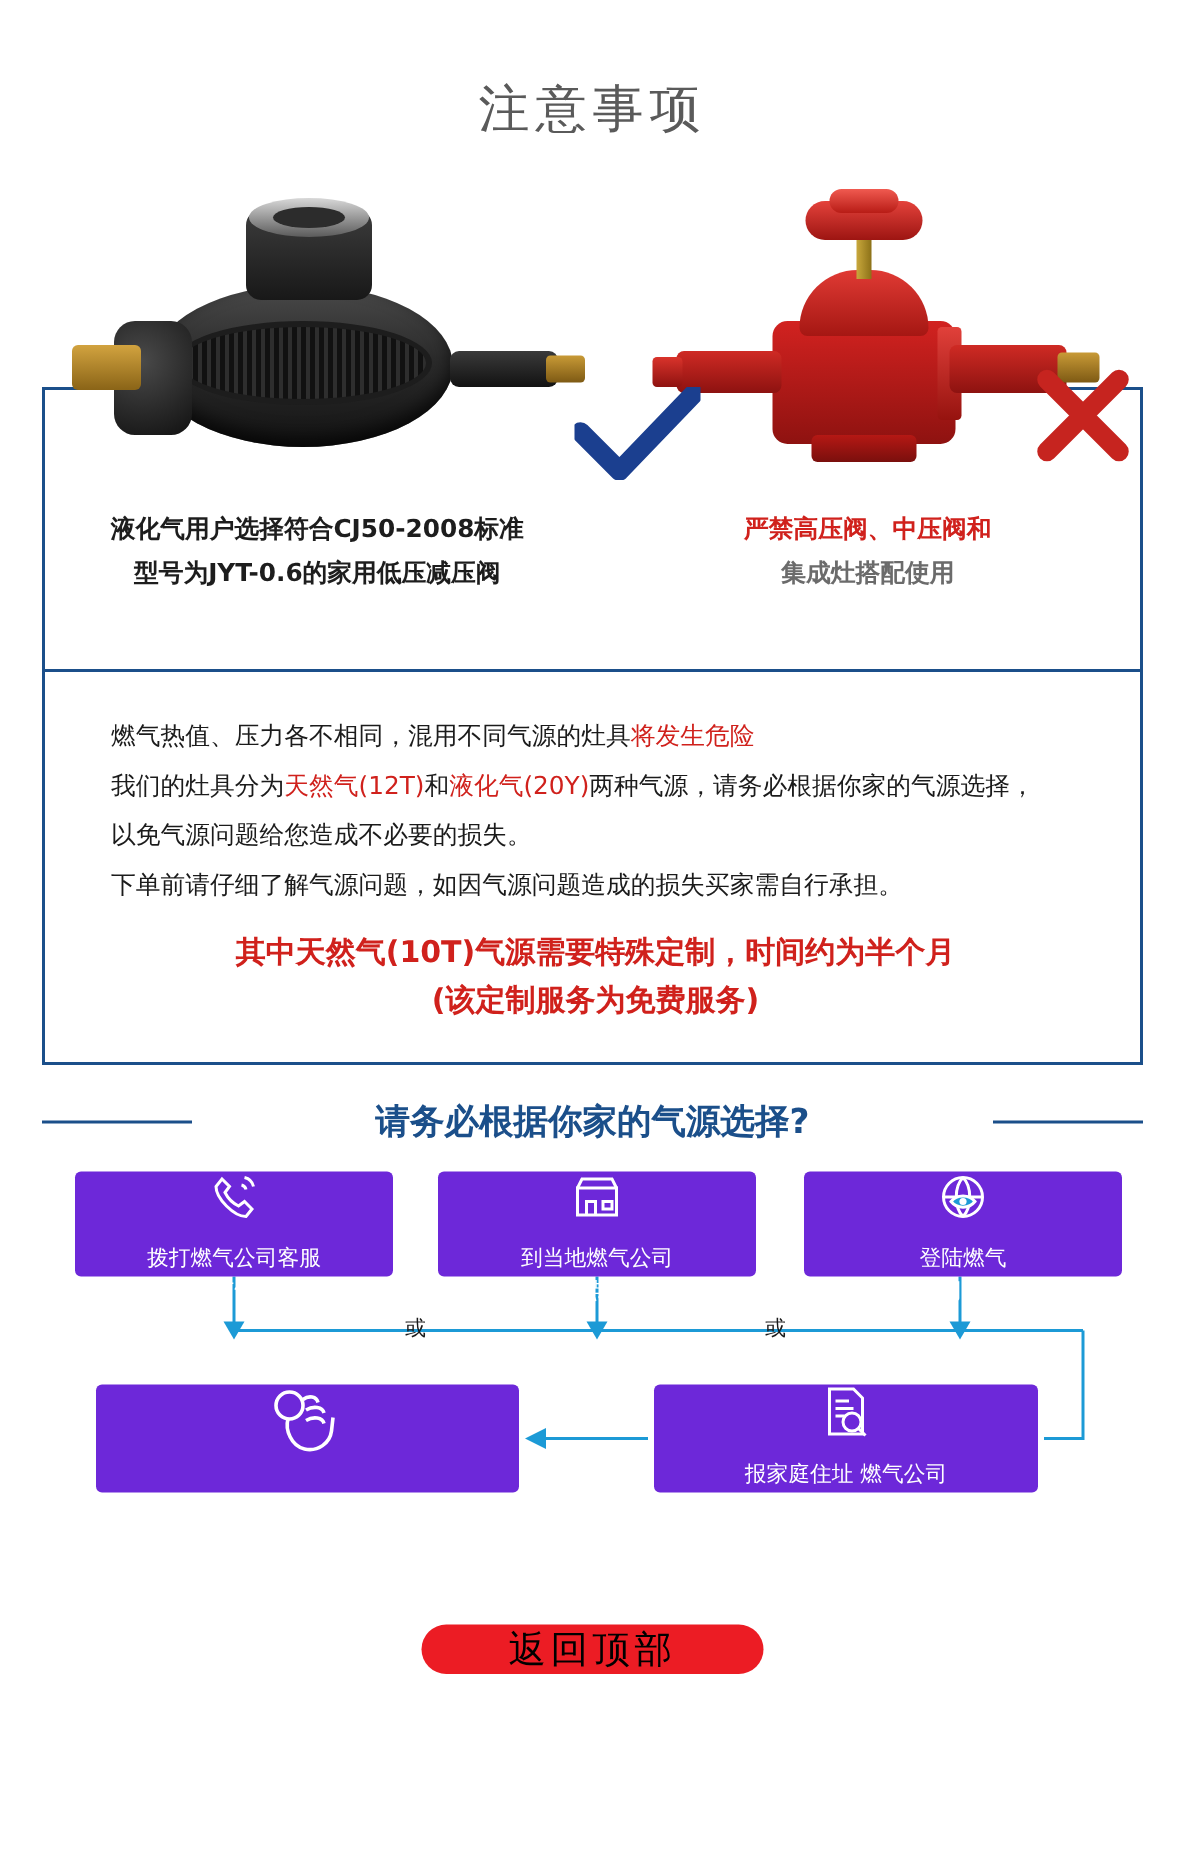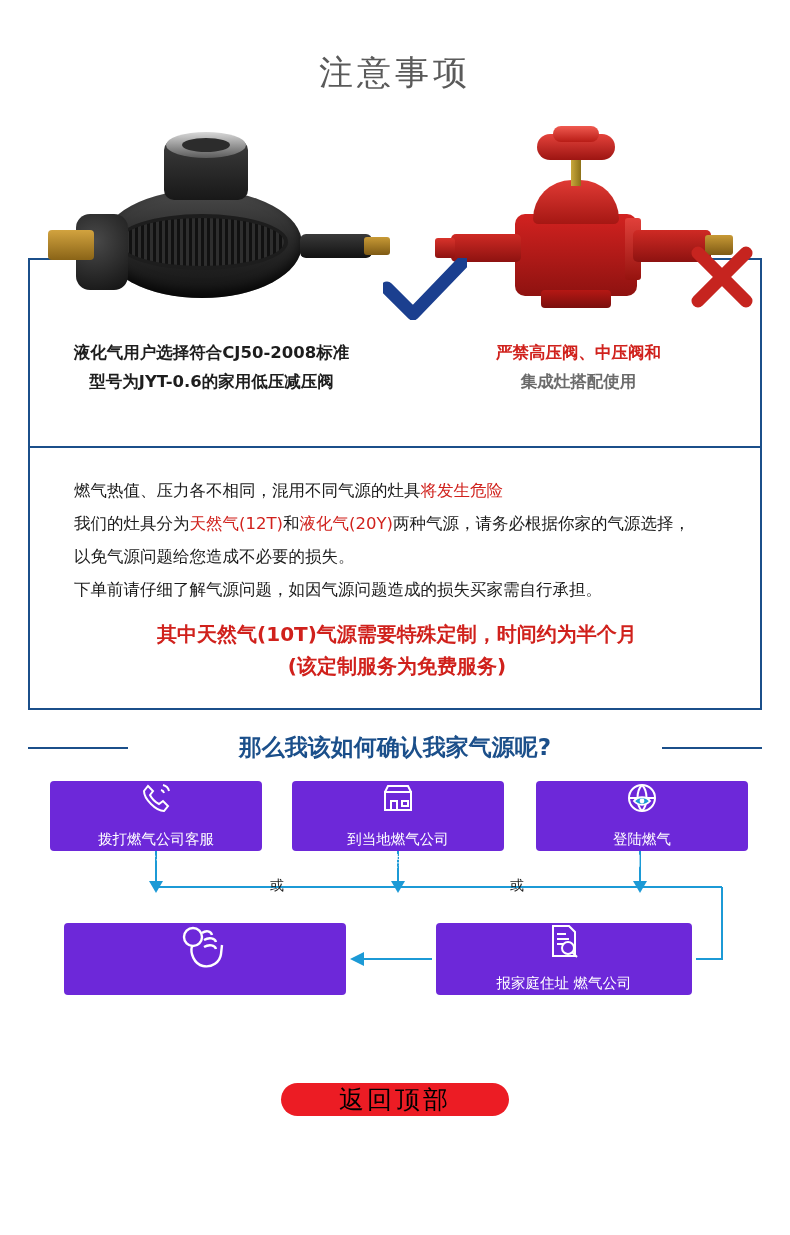--- a/index.html
+++ b/index.html
@@ -421,21 +421,21 @@
   <p>以免气源问题给您造成不必要的损失。</p>
   <p>下单前请仔细了解气源问题，如因气源问题造成的损失买家需自行承担。</p>
   <div class="highlight">
     <div>其中天然气(10T)气源需要特殊定制，时间约为半个月</div>
     <div>(该定制服务为免费服务)</div>
   </div>
 </div>
 
 <div class="question">
   <div class="rule"></div>
-  <div class="qtext">那么我该如何确认我家气源呢?</div>
+  <div class="qtext">请务必根据你家的气源选择?</div>
   <div class="rule"></div>
 </div>
 
 <div class="flow">
 
   <svg class="flow-svg" width="734" height="230" viewBox="0 0 734 230">
 
     <path d="M128 70 L128 106 M370 70 L370 106 M612 70 L612 106" stroke="#1c9ad6" stroke-width="2" fill="none"></path>
 
     <path d="M121 100 L128 112 L135 100 Z" fill="#1c9ad6"></path>

